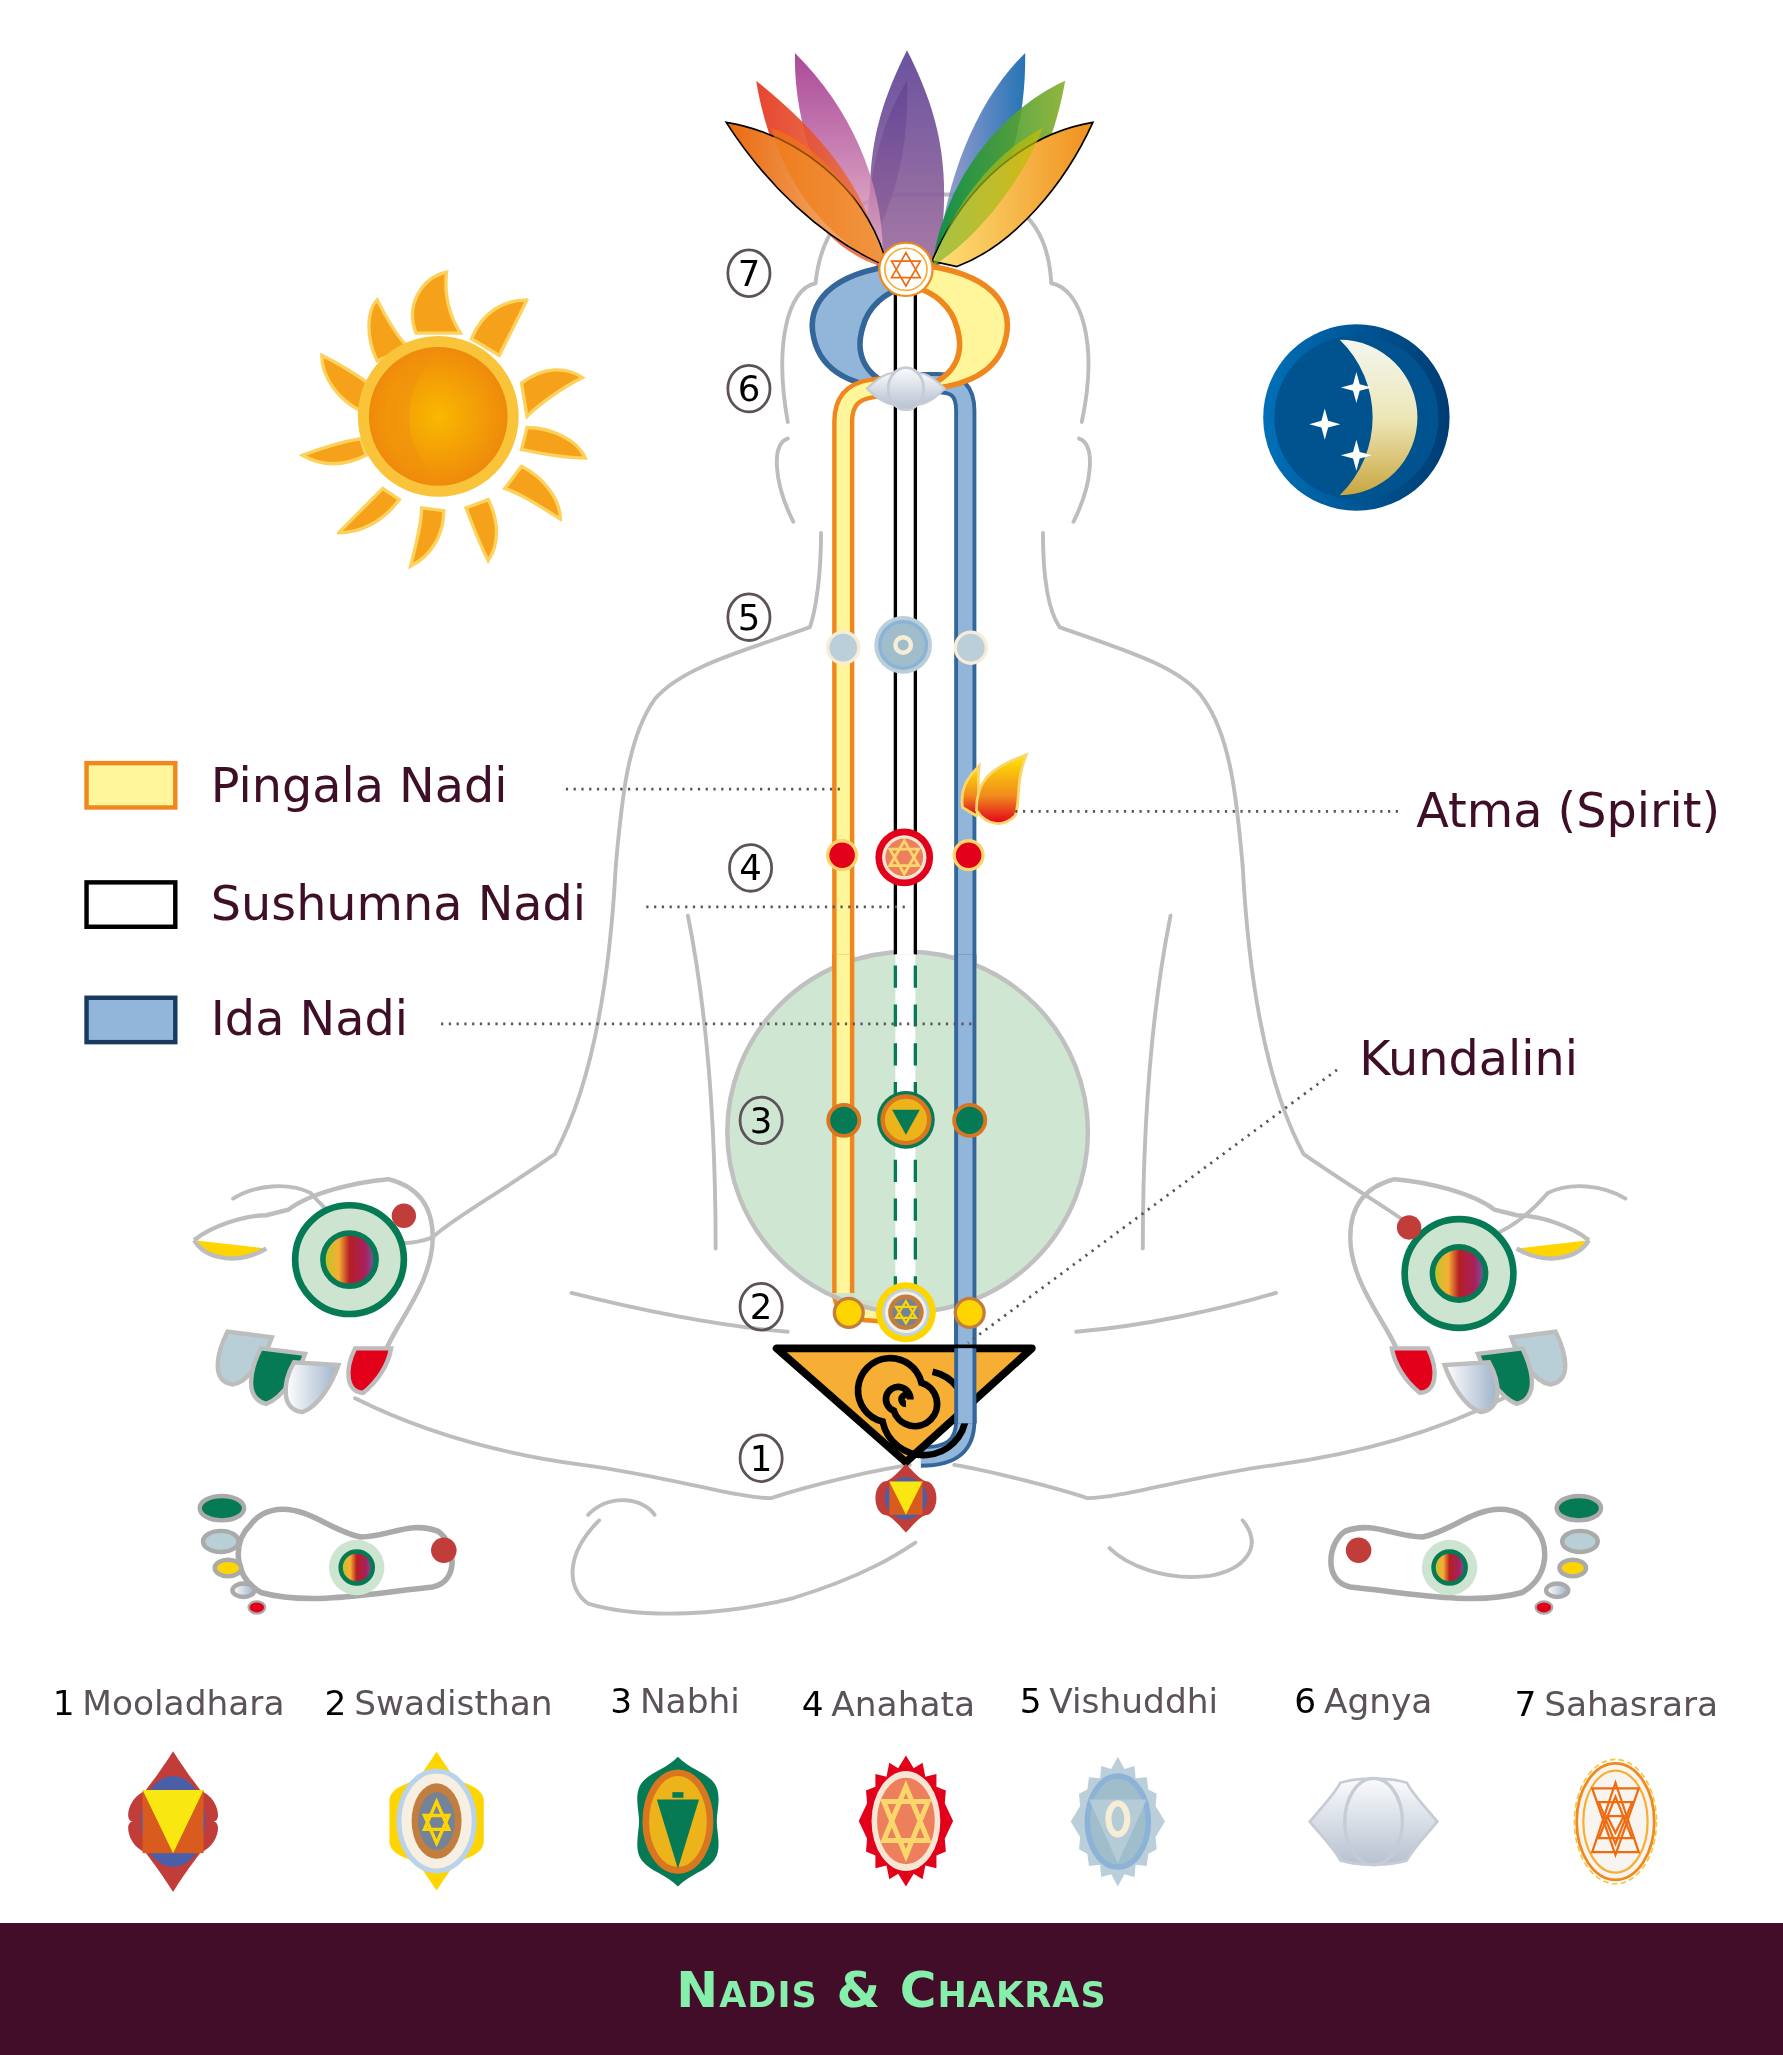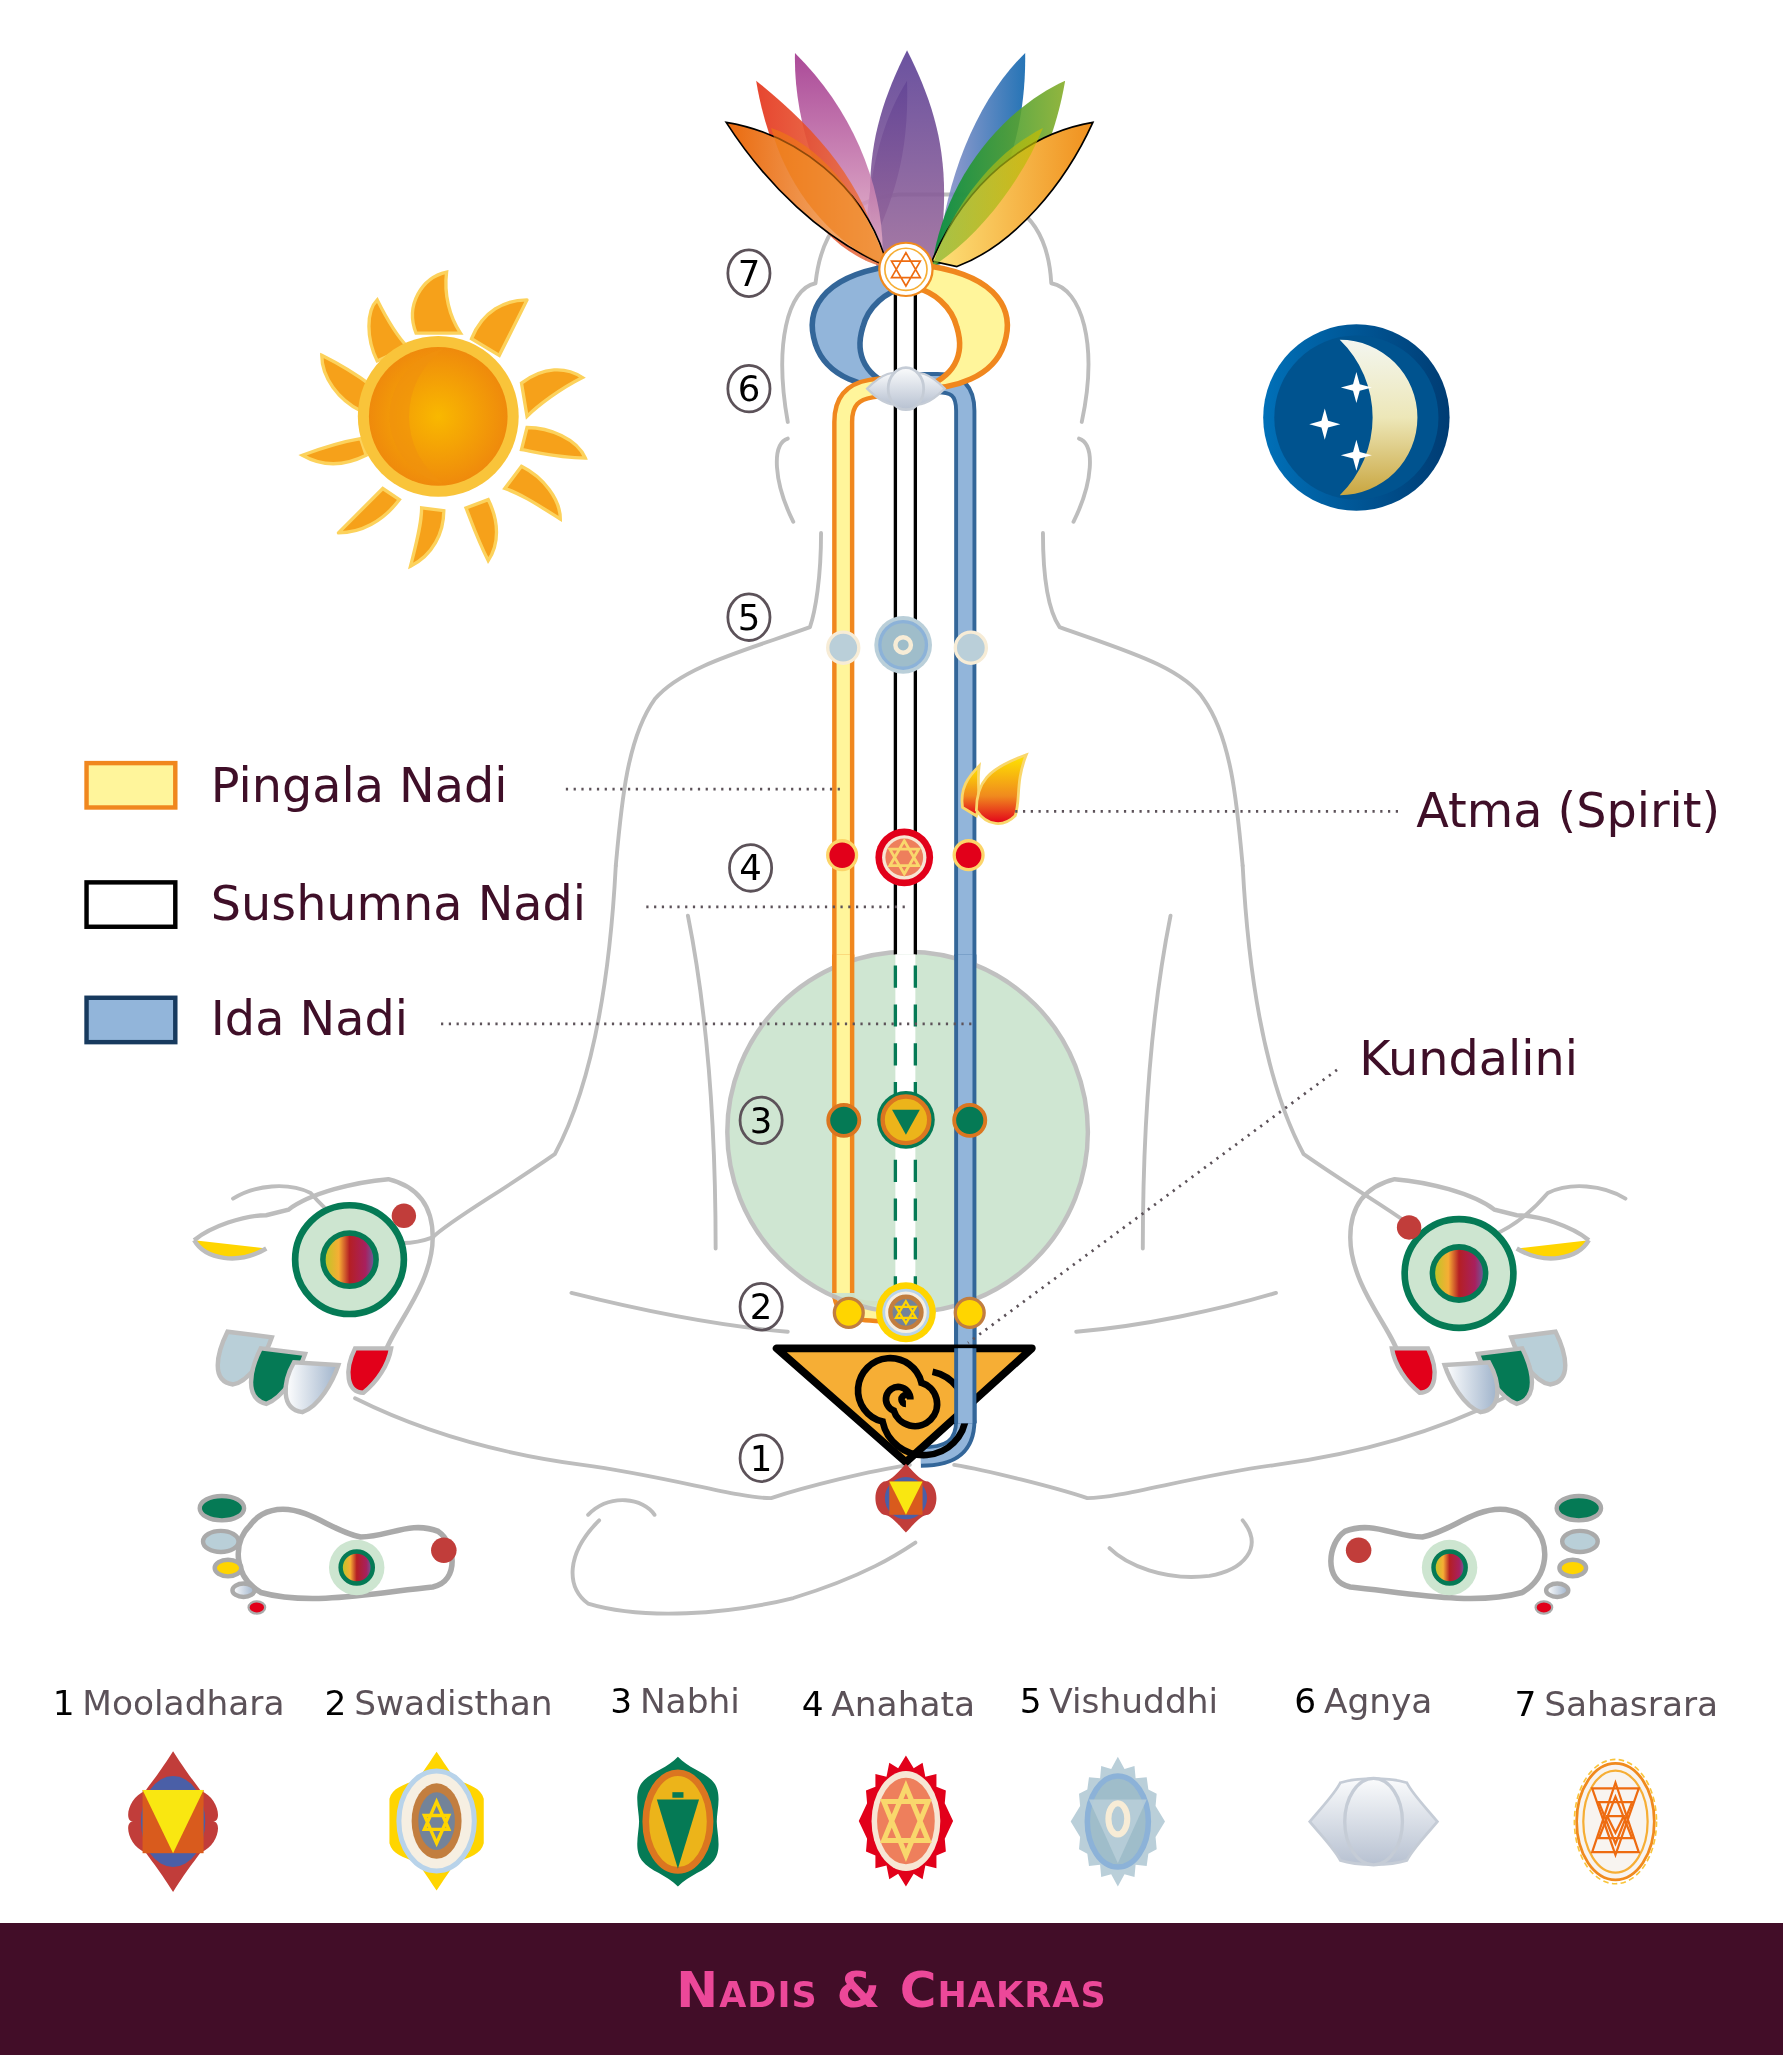--- a/index.html
+++ b/index.html
@@ -4,21 +4,21 @@
 <style>
   html,body{margin:0;padding:0;background:#ffffff;}
   body{width:1783px;height:2056px;overflow:hidden;font-family:"DejaVu Sans","Liberation Sans",sans-serif;}
   #stage{position:relative;width:1783px;height:2056px;}
   svg{position:absolute;left:0;top:0;}
   .lbl{font-family:"DejaVu Sans",sans-serif;fill:#3f0f28;}
   .cnum{font-family:"DejaVu Sans",sans-serif;font-size:64px;fill:#000;text-anchor:middle;dominant-baseline:central;}
   .chakra-num{font-family:"DejaVu Sans",sans-serif;font-size:62px;fill:#000;}
   .chakra-name{font-family:"DejaVu Sans",sans-serif;font-size:62px;fill:#5c5259;}
   .footer{position:absolute;left:0;top:1923px;width:1783px;height:133px;background:#420d28;display:flex;align-items:center;justify-content:center;}
-  .footer-title{color:#ec4899;font-family:"DejaVu Sans",sans-serif;font-weight:bold;font-size:50px;font-variant:small-caps;letter-spacing:1.1px;text-align:right;}
+  .footer-title{color:#86efac;font-family:"DejaVu Sans",sans-serif;font-weight:bold;font-size:50px;font-variant:small-caps;letter-spacing:1.1px;text-align:right;}
 </style>
 </head>
 <body>
 
 <div id="stage">
 <svg width="1783" height="2056" viewBox="0 0 3214 3705" xmlns="http://www.w3.org/2000/svg">
   <defs>
     <radialGradient id="sunG" cx="50%" cy="50%" r="50%">
       <stop offset="0" stop-color="#f9b800"></stop>
       <stop offset="1" stop-color="#ef8a0c"></stop>

